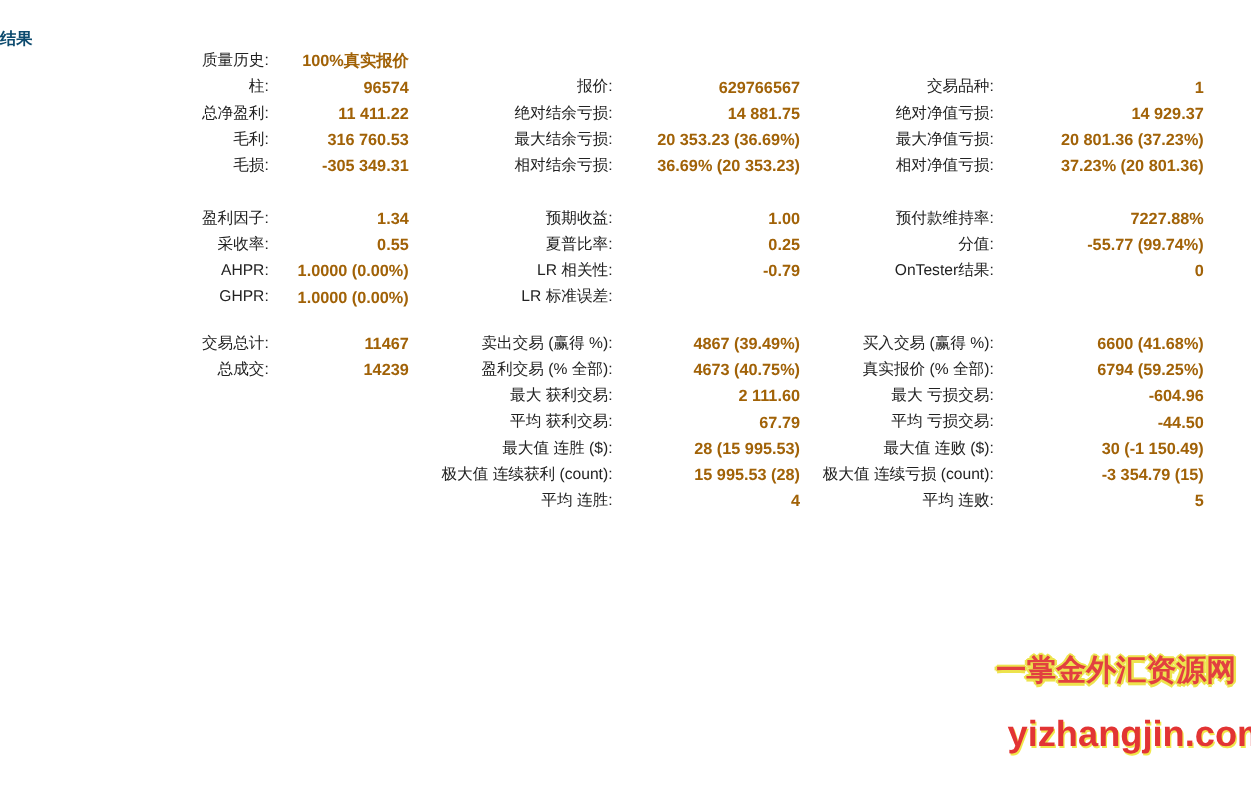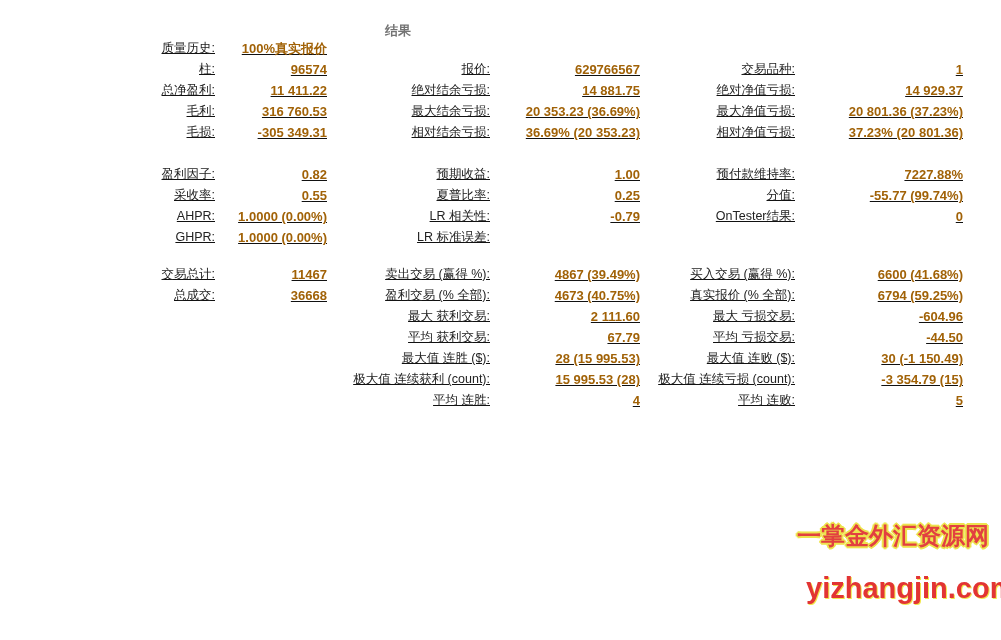--- a/index.html
+++ b/index.html
@@ -4,25 +4,25 @@
 <style>
   html,body{margin:0;padding:0;}
   body{
     width:1001px;height:640px;position:relative;overflow:hidden;
     background:#ffffff;
     font-family:"Liberation Sans","DejaVu Sans",sans-serif;
     color:#111;
   }
   .page-title{
     position:absolute;top:22px;left:0;width:796px;
-    text-align:center;font-size:13px;font-weight:bold;color:#737373;
+    font-size:13px;font-weight:bold;color:#0c4a6e;
   }
   
   .stats{
-    position:absolute;left:100px;top:38px;width:863px;text-decoration:underline;
+    position:absolute;left:100px;top:38px;width:863px;
   }
   .stat-row{
     display:grid;
     grid-template-columns:115px 112px 163px 150px 155px 168px;
     height:21px;line-height:21px;
   }
   .stat-row .cell{
     text-align:right;white-space:nowrap;overflow:visible;
     font-size:12.5px;
   }
@@ -88,21 +88,21 @@
       <div class="cell lbl">毛损:</div>
       <div class="cell val">-305 349.31</div>
       <div class="cell lbl">相对结余亏损:</div>
       <div class="cell val">36.69% (20 353.23)</div>
       <div class="cell lbl">相对净值亏损:</div>
       <div class="cell val">37.23% (20 801.36)</div>
     </div>
     <div class="spacer" style="height: 21px;"></div>
     <div class="stat-row">
       <div class="cell lbl">盈利因子:</div>
-      <div class="cell val">0.82</div>
+      <div class="cell val">1.34</div>
       <div class="cell lbl">预期收益:</div>
       <div class="cell val">1.00</div>
       <div class="cell lbl">预付款维持率:</div>
       <div class="cell val">7227.88%</div>
     </div>
     <div class="stat-row">
       <div class="cell lbl">采收率:</div>
       <div class="cell val">0.55</div>
       <div class="cell lbl">夏普比率:</div>
       <div class="cell val">0.25</div>
@@ -128,21 +128,21 @@
     <div class="stat-row">
       <div class="cell lbl">交易总计:</div>
       <div class="cell val">11467</div>
       <div class="cell lbl">卖出交易 (赢得 %):</div>
       <div class="cell val">4867 (39.49%)</div>
       <div class="cell lbl">买入交易 (赢得 %):</div>
       <div class="cell val">6600 (41.68%)</div>
     </div>
     <div class="stat-row">
       <div class="cell lbl">总成交:</div>
-      <div class="cell val">36668</div>
+      <div class="cell val">14239</div>
       <div class="cell lbl">盈利交易 (% 全部):</div>
       <div class="cell val">4673 (40.75%)</div>
       <div class="cell lbl">真实报价 (% 全部):</div>
       <div class="cell val">6794 (59.25%)</div>
     </div>
     <div class="stat-row">
       <div class="cell lbl"></div>
       <div class="cell val"></div>
       <div class="cell lbl">最大 获利交易:</div>
       <div class="cell val">2 111.60</div>

